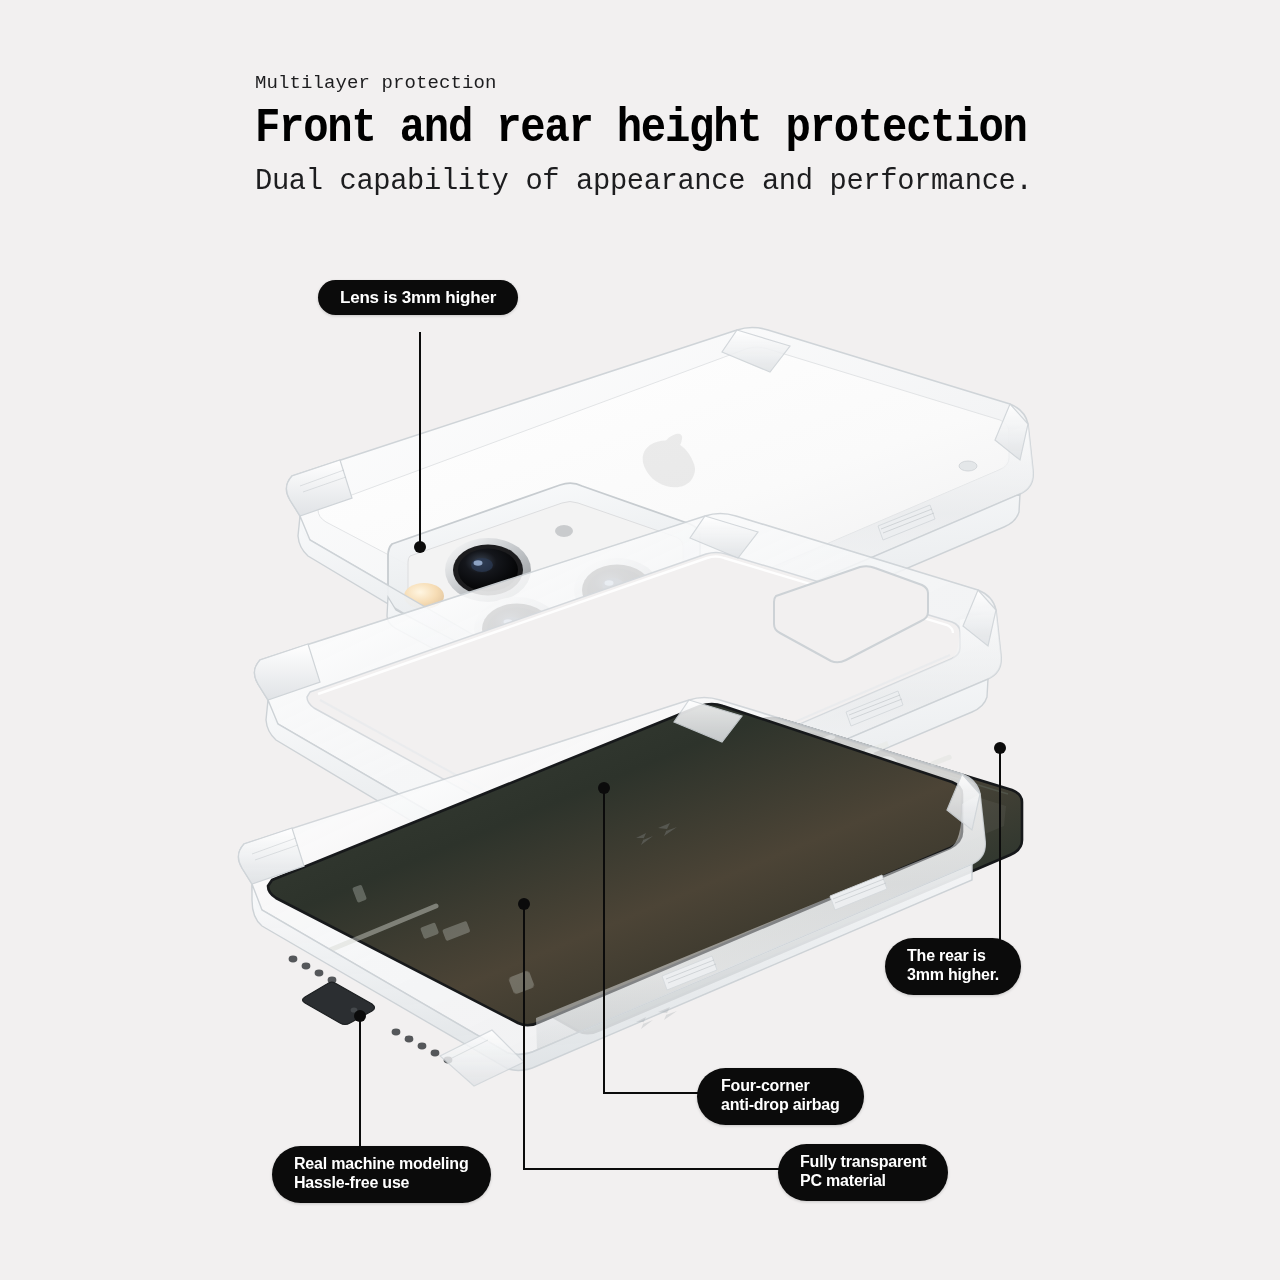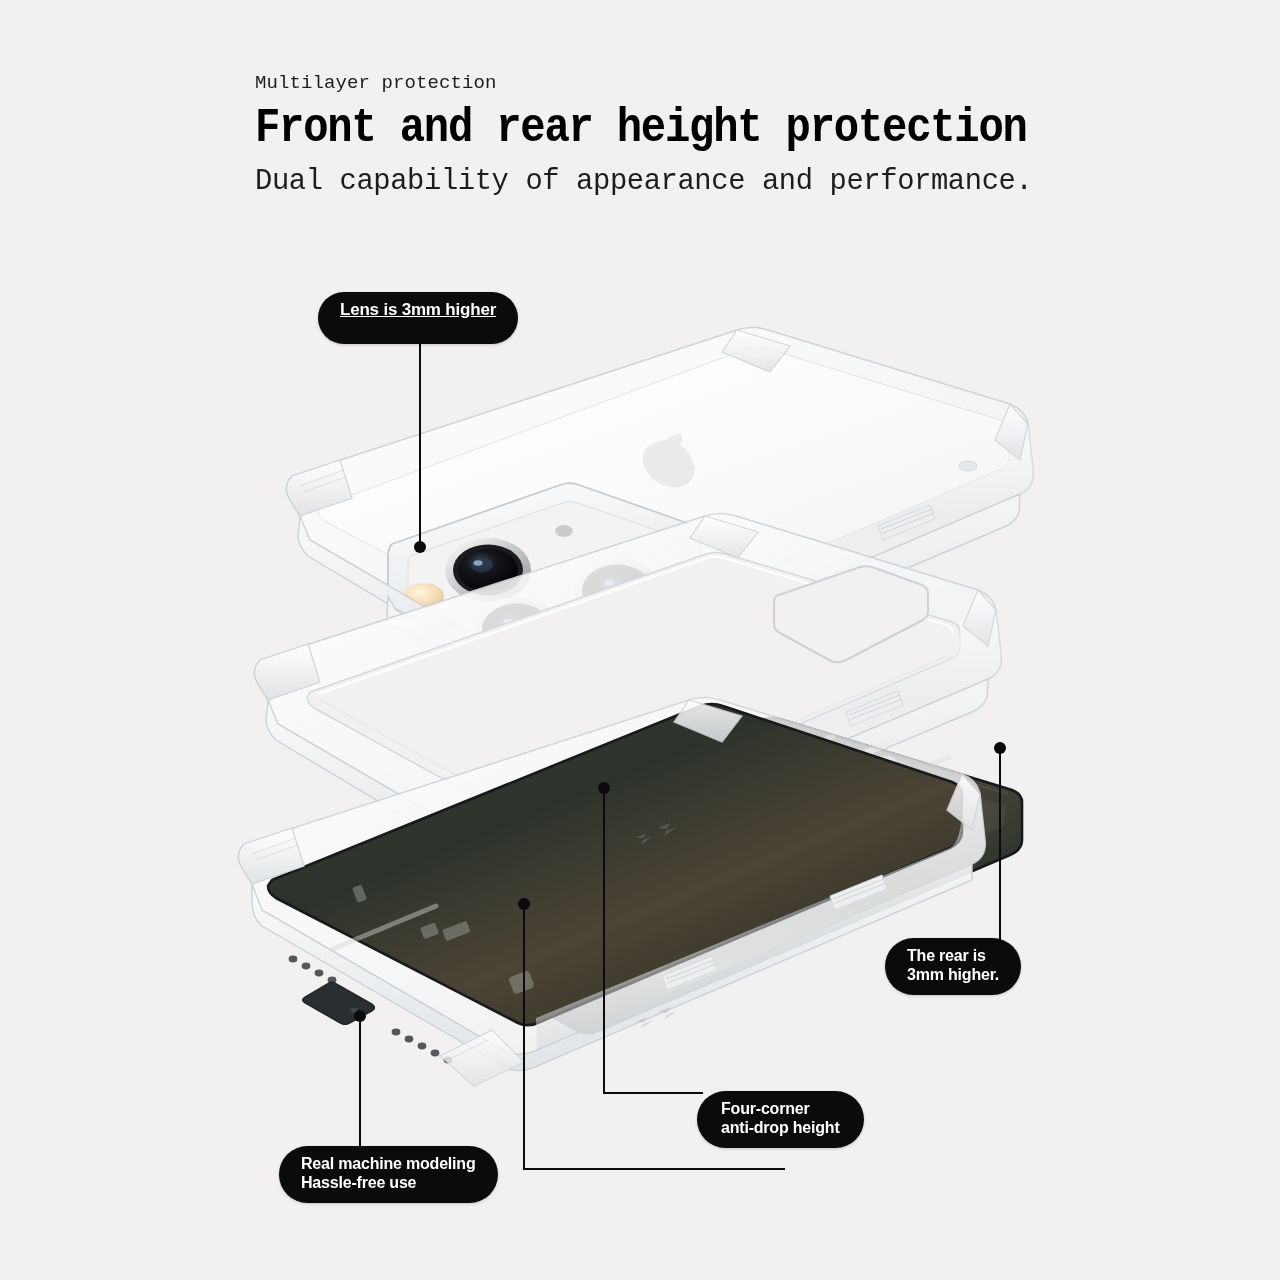--- a/index.html
+++ b/index.html
@@ -34,24 +34,24 @@
   .pill{
     position:absolute;background:#0b0b0b;color:#fff;
     border-radius:999px;display:flex;flex-direction:column;
     justify-content:center;align-items:flex-start;
     font-weight:700;letter-spacing:-.2px;
     box-shadow:0 1px 3px rgba(0,0,0,.18);
     z-index:40;
   }
   .pill .ln{white-space:nowrap;}
 
-  #pill-lens{left:318px;top:292px;padding:8px 22px 24px;font-size:17px;text-decoration:underline;}
+  #pill-lens{left:318px;top:280px;padding:8px 22px 7px;font-size:17px;}
   #pill-edge{left:885px;top:938px;padding:9px 22px 10px;font-size:16px;line-height:1.18;}
-  #pill-airbag{left:697px;top:1068px;padding:9px 24px 10px;font-size:16px;line-height:1.18;margin-top:23px;}
-  #pill-real{left:279px;top:1146px;padding:9px 22px 10px;font-size:16px;line-height:1.18;}
+  #pill-airbag{left:697px;top:1068px;padding:9px 24px 10px;font-size:16px;line-height:1.18;}
+  #pill-real{left:272px;top:1146px;padding:9px 22px 10px;font-size:16px;line-height:1.18;}
   #pill-pc{left:778px;top:1144px;padding:9px 22px 10px;font-size:16px;line-height:1.18;}
 
   
   .lead{position:absolute;background:#0b0b0b;z-index:35;}
   .v{width:2.4px;}
   .h{height:2.4px;}
   .dot{position:absolute;width:12px;height:12px;border-radius:50%;
        background:#0b0b0b;z-index:36;}
 
   
@@ -373,22 +373,26 @@
     <span class="ln">Lens is 3mm higher</span>
   </div>
 
   <div class="pill" id="pill-edge">
     <span class="ln">The rear is</span>
     <span class="ln">3mm higher.</span>
   </div>
 
   <div class="pill" id="pill-airbag">
     <span class="ln">Four-corner</span>
-    <span class="ln">anti-drop height</span>
+    <span class="ln">anti-drop airbag</span>
   </div>
 
   <div class="pill" id="pill-real">
     <span class="ln">Real machine modeling</span>
     <span class="ln">Hassle-free use</span>
   </div>
 
+  <div class="pill" id="pill-pc">
+    <span class="ln">Fully transparent</span>
+    <span class="ln">PC material</span>
+  </div>
 
 </div>
 
 </body></html>

